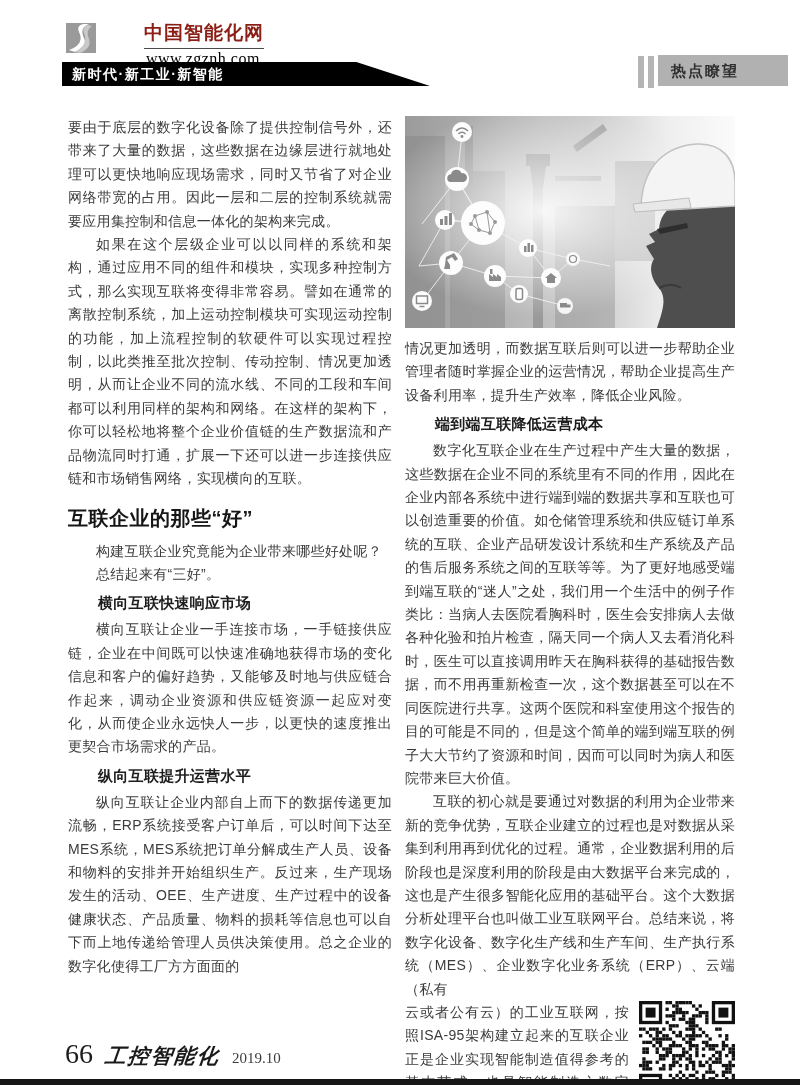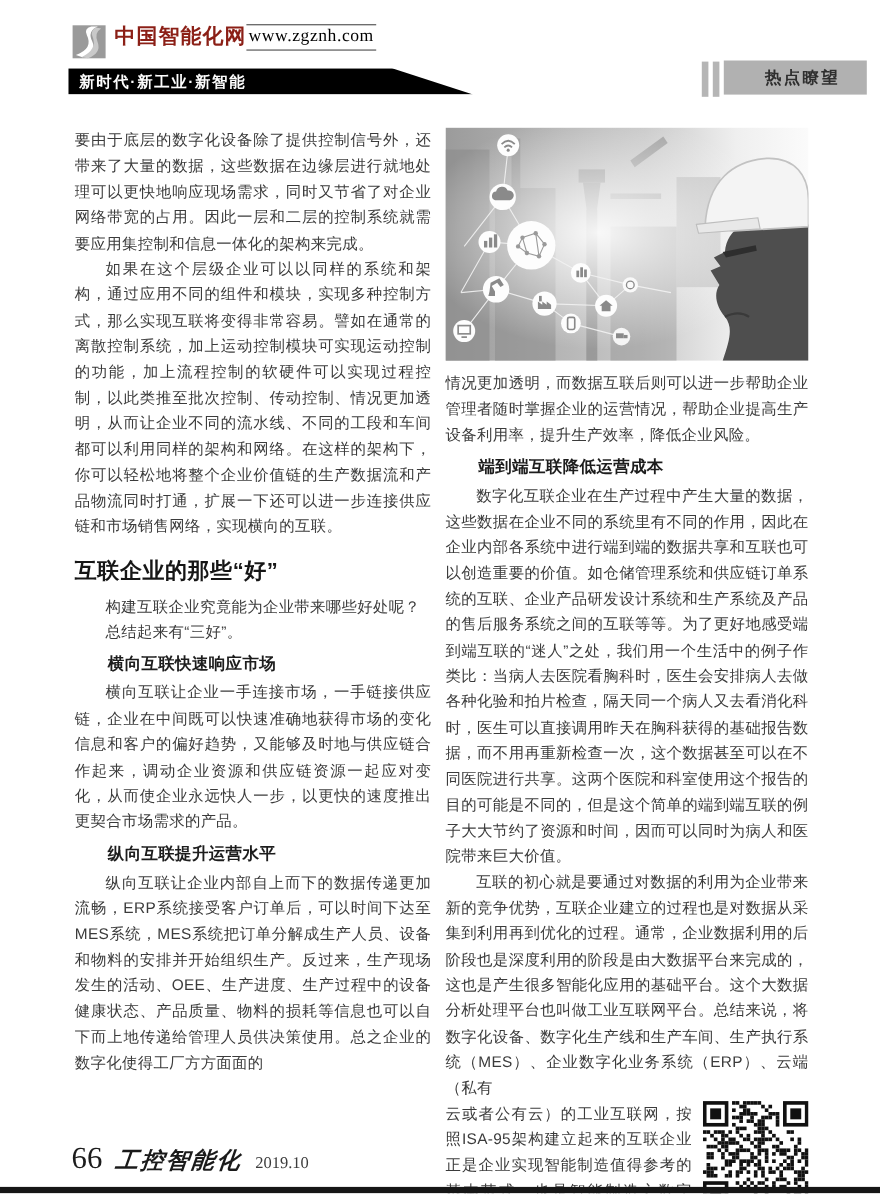--- a/index.html
+++ b/index.html
@@ -2,36 +2,36 @@
 <html><head>
 <meta charset="utf-8">
 <style>
   html,body{margin:0;padding:0;background:#ffffff;}
   .page{position:relative;width:800px;height:1085px;background:#fff;overflow:hidden;
         font-family:"Liberation Sans","DejaVu Sans",sans-serif;color:#3a3a3a;}
 
   
   .logo-row{position:absolute;top:20px;left:65px;display:flex;align-items:flex-start;gap:7px;}
   .logo-icon{width:32px;height:36px;}
-  .logo-text{display:flex;flex-direction:row;}
+  .logo-text{display:flex;flex-direction:column;margin-left:40px;}
   .logo-title{font-size:19px;font-weight:bold;color:#8b1f16;letter-spacing:1px;
               font-family:"Liberation Serif","DejaVu Serif",serif;}
   .logo-url{font-size:16px;color:#000000;border-top:1.5px solid #4a4a4a;border-bottom:1.5px solid #4a4a4a;
             padding:1px 2px;margin-top:2px;letter-spacing:.5px;
             font-family:Liberation Serif, serif;}
 
   .banner-left{position:absolute;top:62px;left:62px;width:368px;height:24px;background:#000000;
                clip-path:polygon(0 0,80% 0,100% 100%,0 100%);
                color:#fdfdfd;font-size:14px;font-weight:bold;letter-spacing:1.5px;
                line-height:24px;padding-left:10px;box-sizing:border-box;}
   .banner-bars{position:absolute;top:56px;left:638px;height:32px;display:flex;gap:4px;}
   .banner-bars span{display:block;width:6px;height:32px;background:#b5b5b5;}
   .banner-right{position:absolute;top:55px;left:658px;right:12px;height:31px;background:#b1b1b1;
                 color:#2f2f2f;font-size:15px;font-weight:bold;letter-spacing:2px;
-                line-height:31px;padding-left:13px;text-align:center;}
+                line-height:31px;padding-left:13px;}
 
   
   .columns{position:absolute;top:116px;left:68px;right:65px;display:flex;gap:13px;}
   .col-left{flex:0 0 324px;}
   .col-right{flex:1;min-width:0;}
   .col p{margin:0;font-size:14px;line-height:23.4px;text-align:justify;color:#3b3b3b;
          letter-spacing:.3px;}
   .col p.indent{text-indent:2em;}
   .h-big{margin:14px 0 8px 0;font-size:20px;font-weight:bold;color:#161616;letter-spacing:.5px;}
   .h-sub{margin:8px 0 5px 0;font-size:15px;font-weight:bold;color:#1d1d1d;text-indent:2em;letter-spacing:.3px;}

